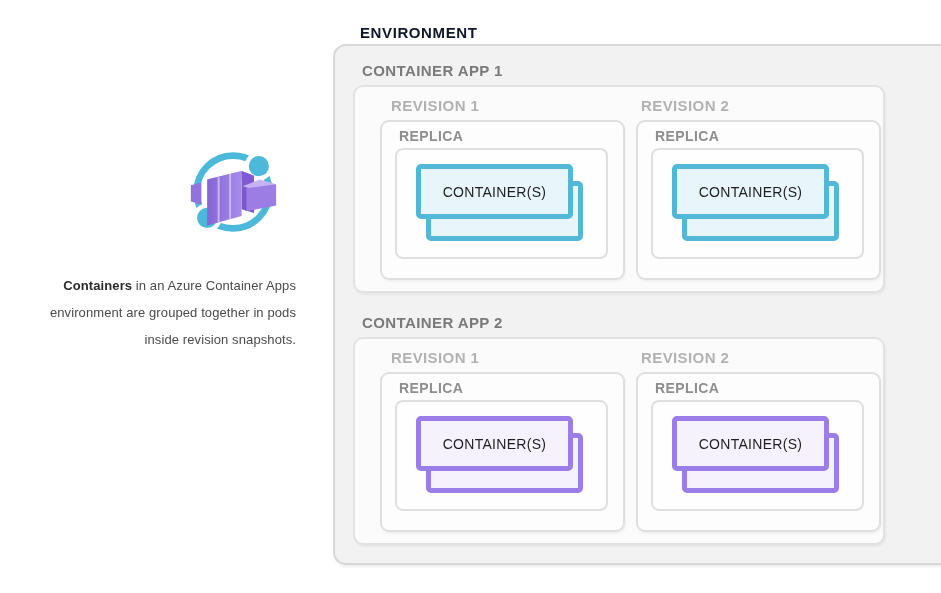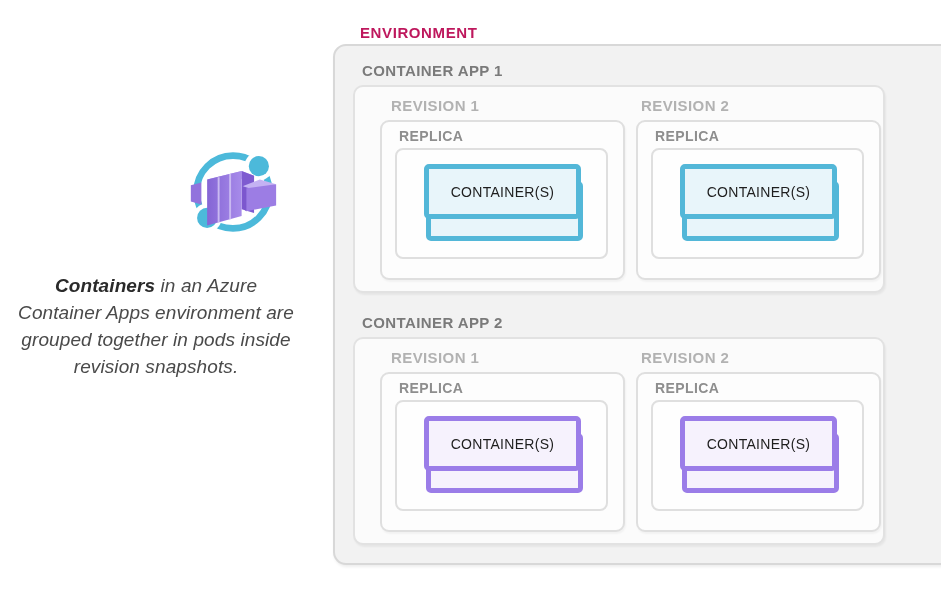--- a/index.html
+++ b/index.html
@@ -17,36 +17,35 @@
   
   .icon-wrap {
     position: absolute;
     left: 187px; top: 146px;
     width: 92px; height: 92px;
   }
   .caption {
     position: absolute;
     left: 16px; top: 272px;
     width: 280px;
-    text-align: center;
-    font-size: 19px;
+    text-align: right;
+    font-size: 13px;
     line-height: 27px;
     color: #4a4a4a;
     letter-spacing: 0.1px;
-    font-style: italic;
   }
   .caption b { color: #2a2a2a; font-weight: bold; }
 
   
   .env-label {
     position: absolute;
     left: 360px; top: 24px;
     font-size: 15px; font-weight: bold;
     letter-spacing: 0.6px;
-    color: #be185d;
+    color: #0f172a;
   }
   .env-box {
     position: absolute;
     left: 333px; top: 44px;
     width: 656px; height: 521px;
     background: #f2f2f2;
     border: 2px solid #d8d8d8;
     border-radius: 13px;
     box-shadow: 1px 2px 3px rgba(0,0,0,0.07);
   }
@@ -118,21 +117,21 @@
     width: 176px; height: 80px;
   }
   .cbox {
     position: absolute;
     border: 5px solid #53b7d8;
     border-radius: 5px;
     background: #e8f5fa;
   }
   .cbox.back  { left: 14px; top: 17px; width: 157px; height: 60px; }
   .cbox.front {
-    left: 12px; top: 0; width: 157px; height: 55px;
+    left: 4px; top: 0; width: 157px; height: 55px;
     display: flex; align-items: center; justify-content: center;
   }
   .cbox-label {
     font-size: 14px;
     letter-spacing: 0.3px;
     color: #1e1e1e;
   }
 </style>
 </head>
 <body>

